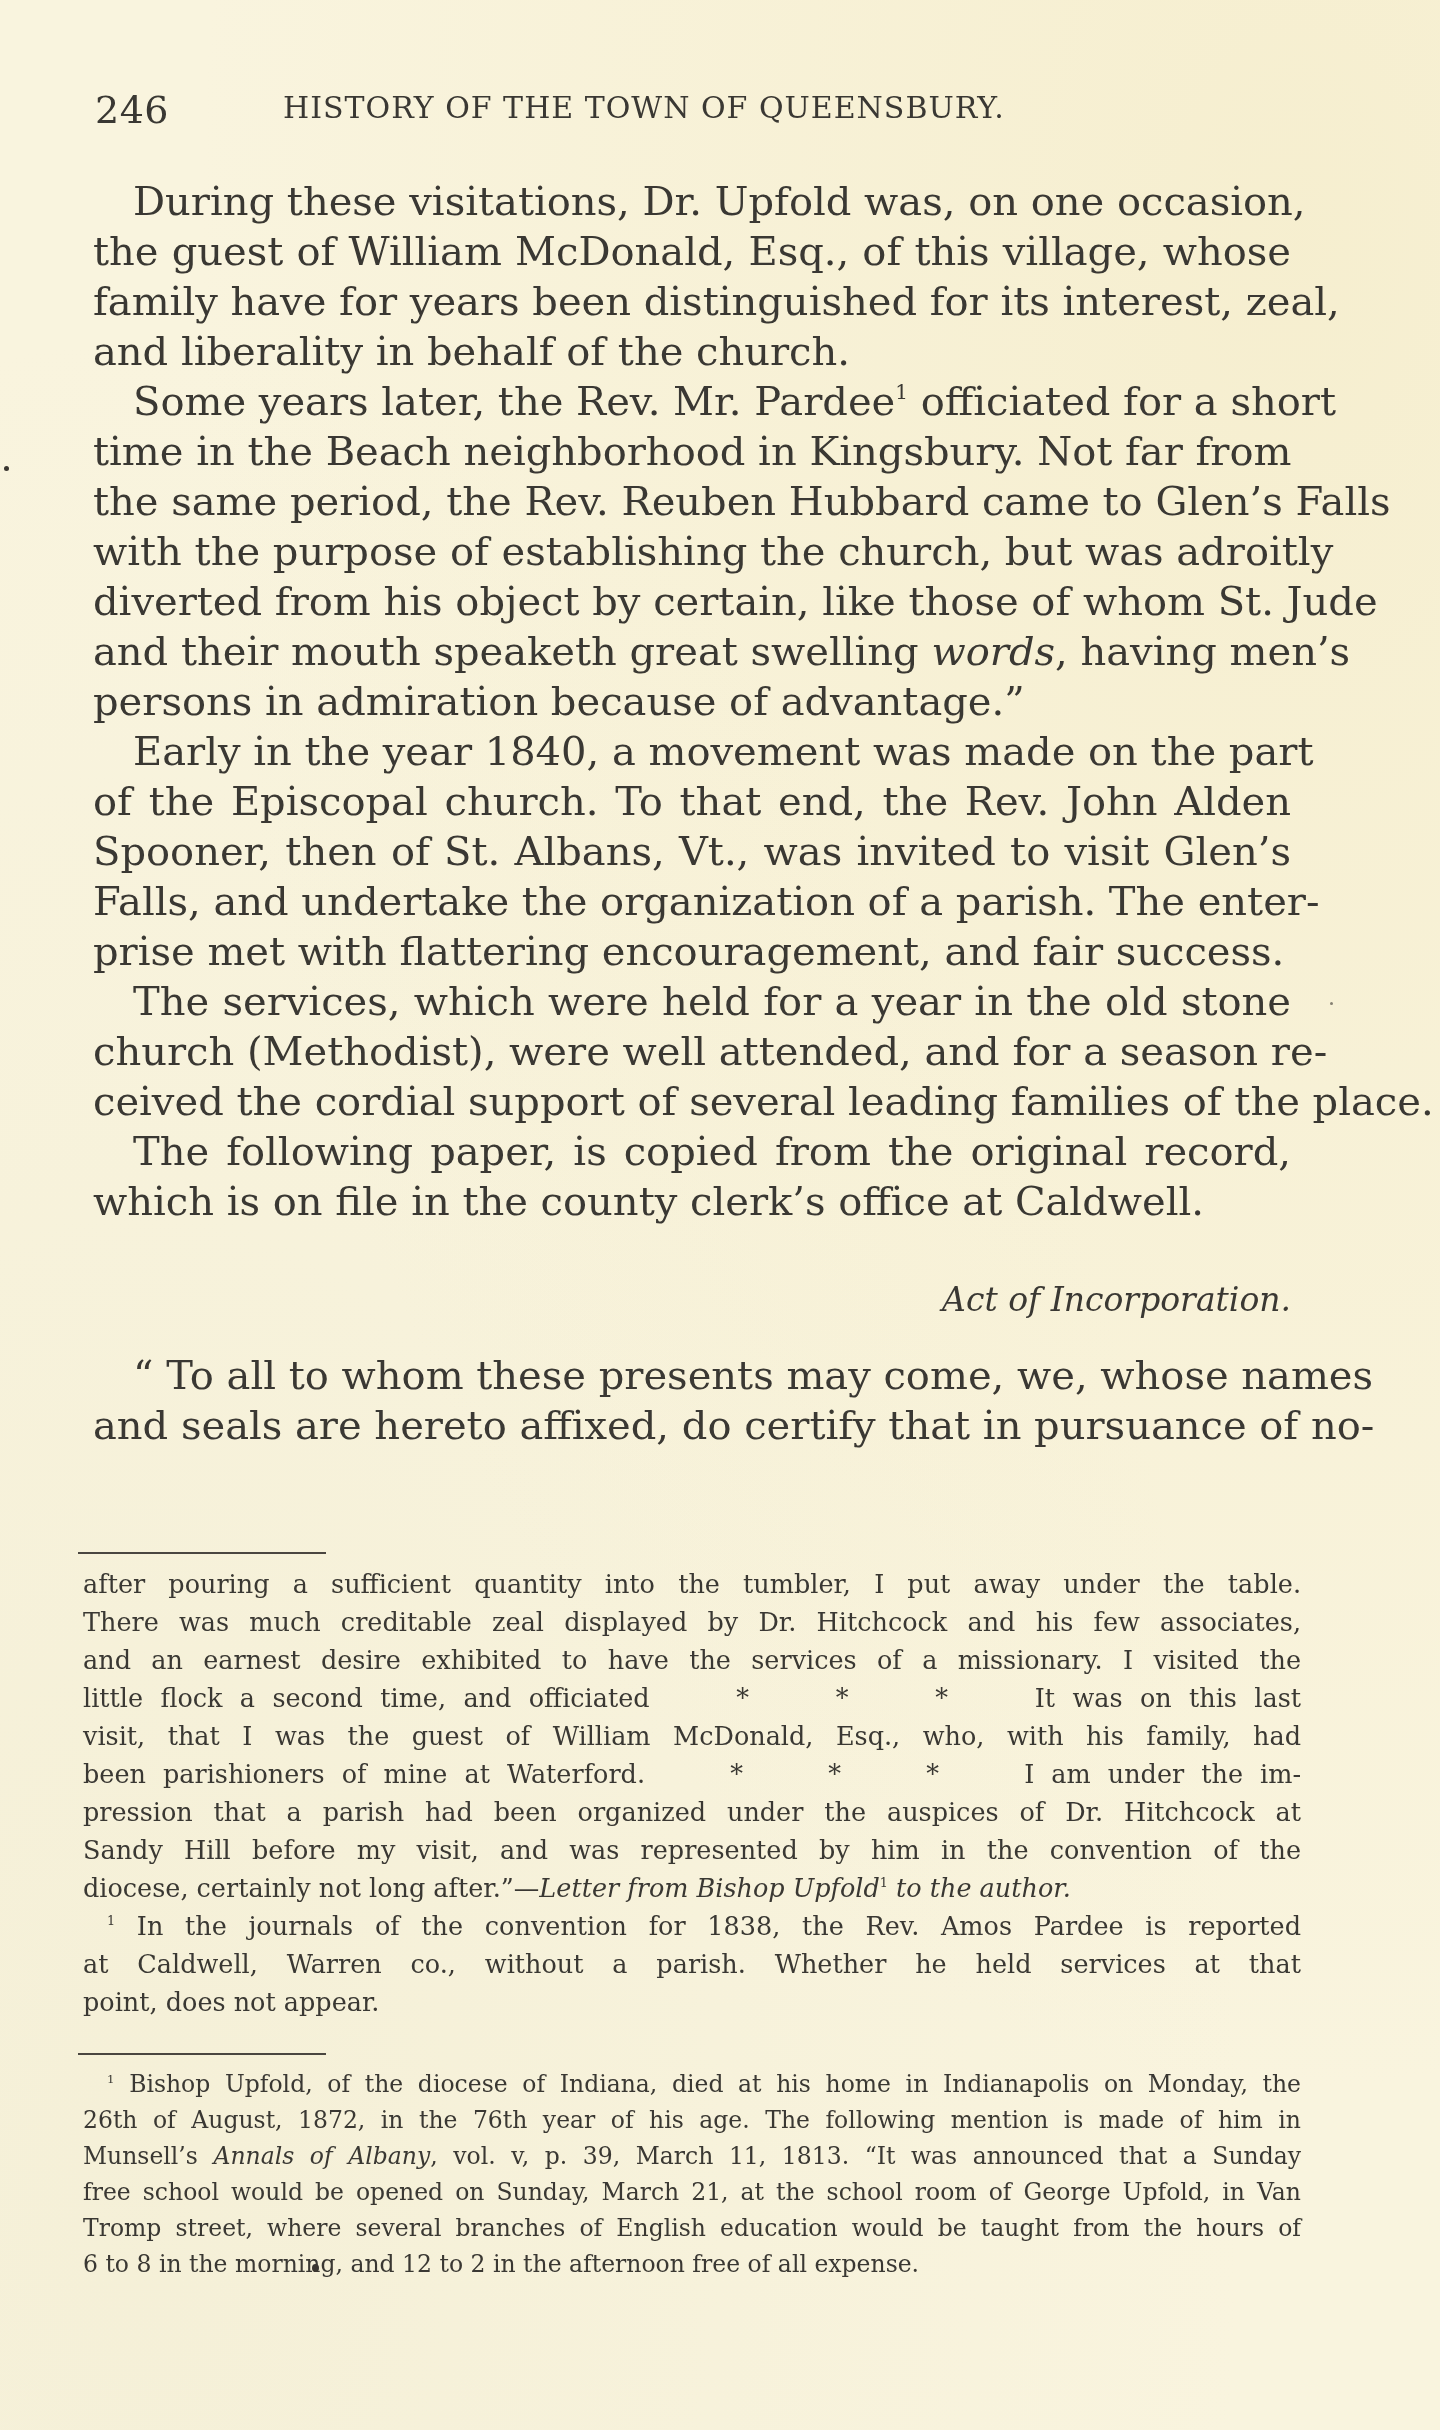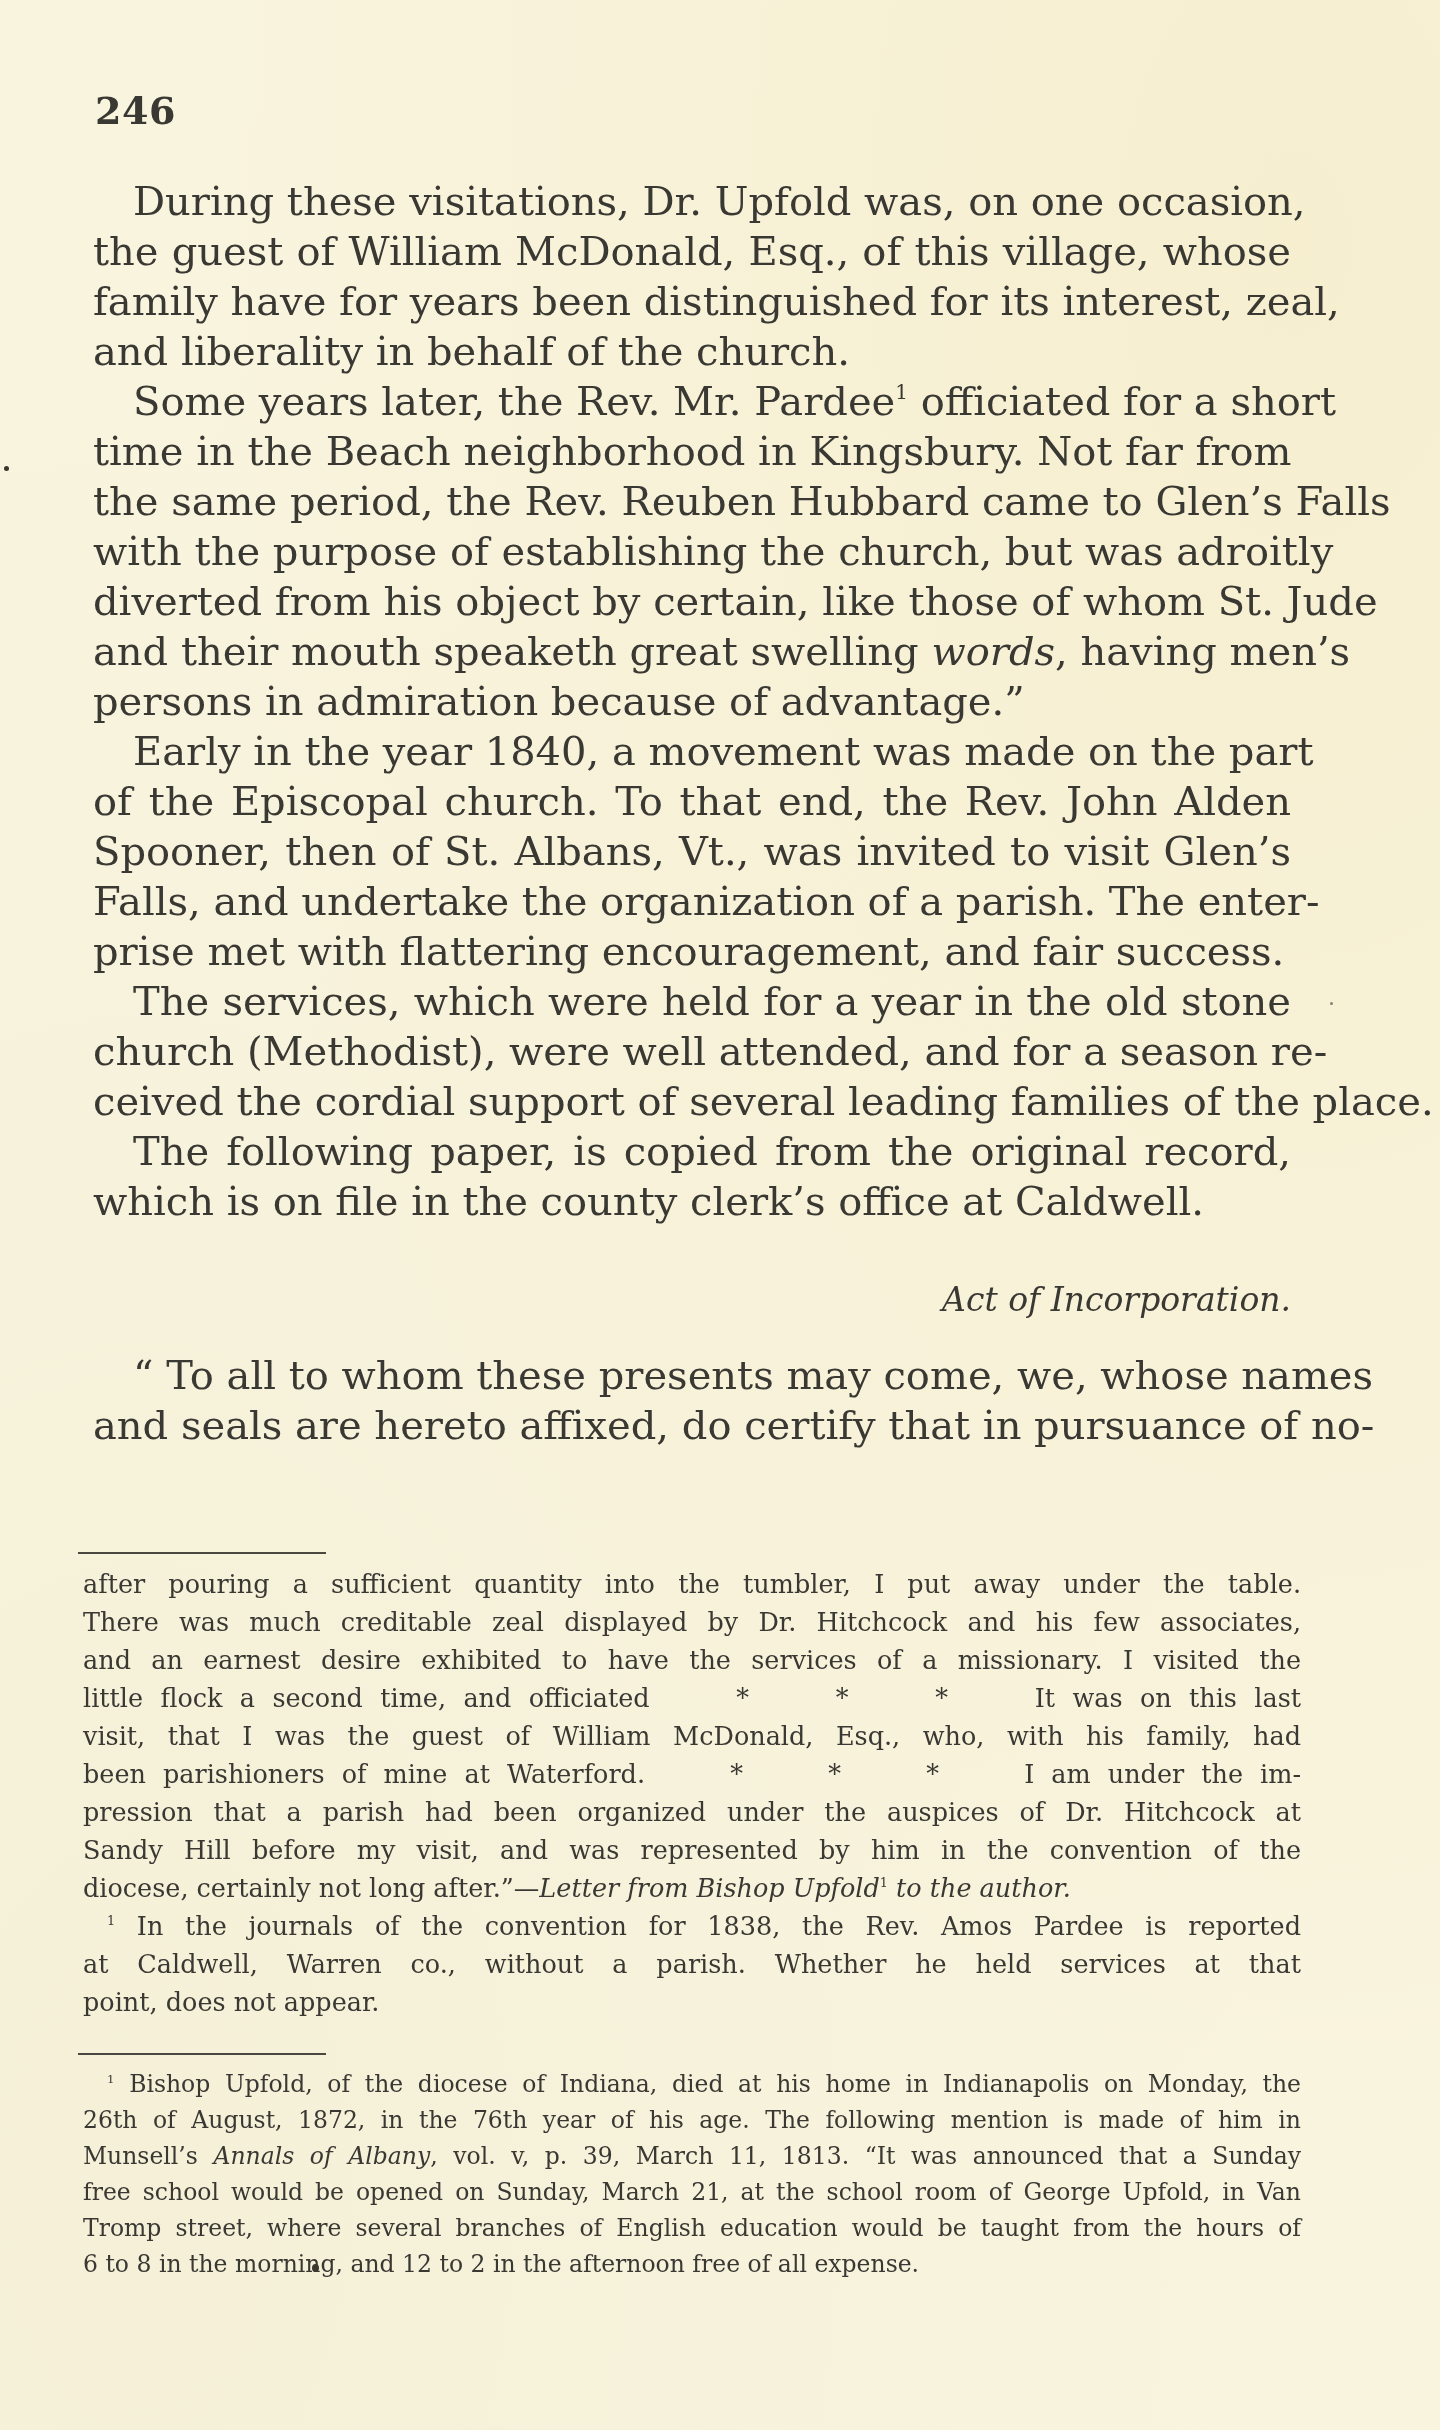--- a/index.html
+++ b/index.html
@@ -31,21 +31,20 @@
     width: 1200px;
     height: 44px;
     font-size: 34px;
     letter-spacing: 0.5px;
   }
   .running-head .folio {
     position: absolute;
     left: 0;
     top: 0;
     font-size: 38px;
-    font-weight: bold;
   }
   .running-head .title {
     position: absolute;
     left: 188px;
     top: 2px;
     font-size: 30px;
     letter-spacing: 1px;
   }
   .body-text {
     position: absolute;
@@ -114,20 +113,21 @@
   }
   em { font-style: italic; }
 </style>
 </head>
 <body>
 
 <div class="page">
 
   <div class="running-head">
     <span class="folio">246</span>
+    <span class="title">HISTORY OF THE TOWN OF QUEENSBURY.</span>
   </div>
 
   <div class="body-text">
 
     <div>
       <span class="line indent">During these visitations, Dr. Upfold was, on one occasion,</span>
       <span class="line">the guest of William McDonald, Esq., of this village, whose</span>
       <span class="line">family have for years been distinguished for its interest, zeal,</span>
       <span class="line last">and liberality in behalf of the church.</span>
     </div>

